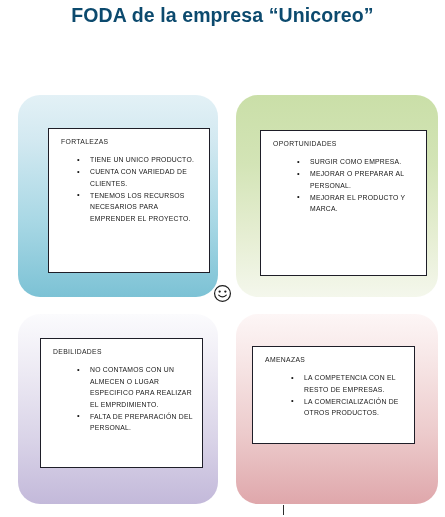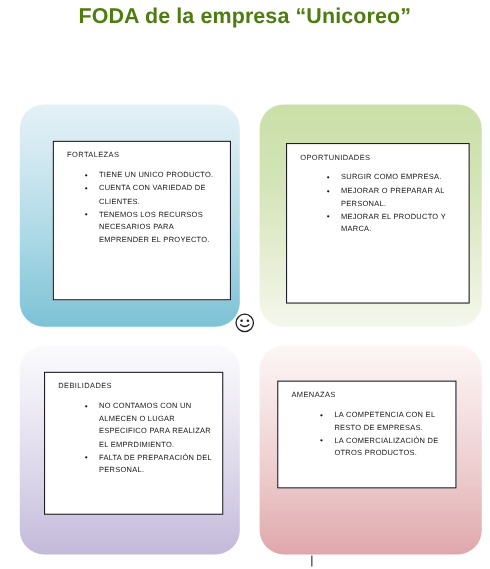--- a/index.html
+++ b/index.html
@@ -17,21 +17,21 @@
 
   
   .page-title {
     position: absolute;
     left: 0;
     top: 4px;
     width: 445px;
     text-align: center;
     font-size: 19.5px;
     font-weight: bold;
-    color: #4d7c0f;
+    color: #0c4a6e;
     letter-spacing: 0.1px;
     white-space: nowrap;
   }
 
   
   .matrix {
     position: absolute;
     left: 0;
     top: 92px;
     width: 445px;

